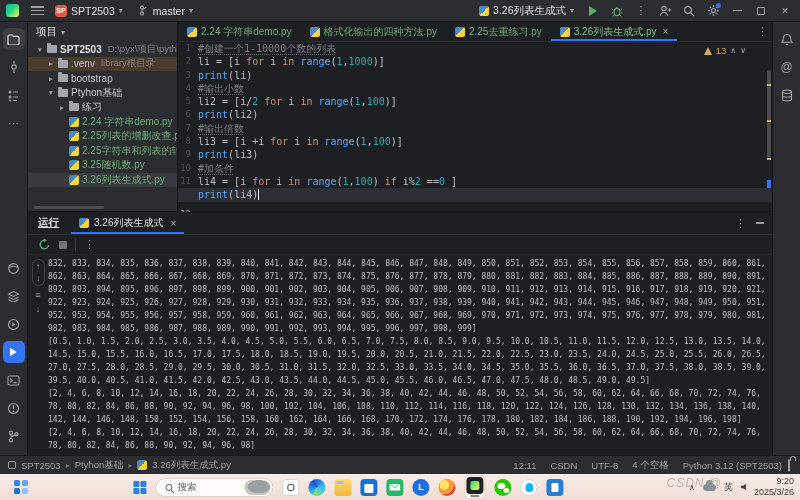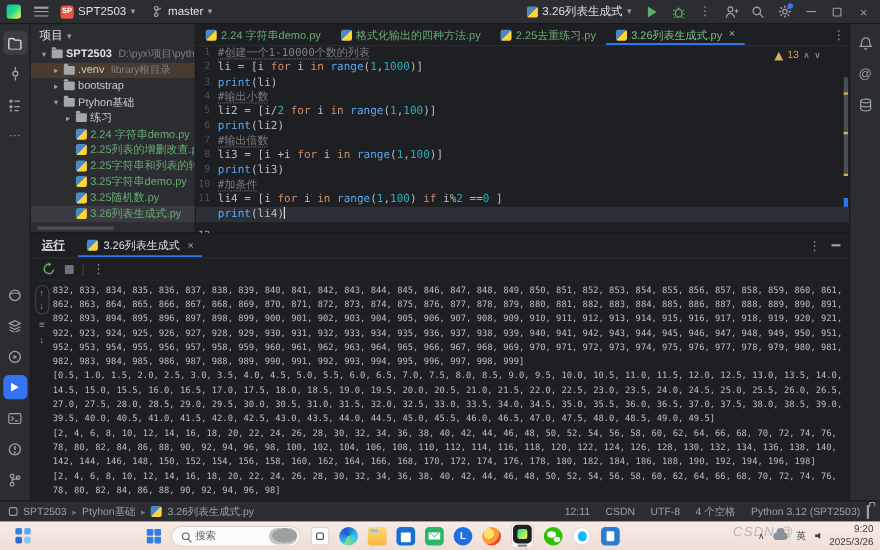--- a/index.html
+++ b/index.html
@@ -376,25 +376,20 @@
             <span class="tree-file-label">2.25列表的增删改查.py</span>
           </div>
           <div class="tree-row" style="padding-left: 30px;">
             <span class="tree-chev"></span>
             <span class="py-ico"></span>
             <span class="tree-file-label">2.25字符串和列表的转换.py</span>
           </div>
           <div class="tree-row" style="padding-left: 30px;">
             <span class="tree-chev"></span>
             <span class="py-ico"></span>
-            <span class="tree-file-label">3.25字符串demo.py</span>
-          </div>
-          <div class="tree-row" style="padding-left: 30px;">
-            <span class="tree-chev"></span>
-            <span class="py-ico"></span>
             <span class="tree-file-label">3.25随机数.py</span>
           </div>
           <div class="tree-row selected" style="padding-left: 30px;">
             <span class="tree-chev"></span>
             <span class="py-ico"></span>
             <span class="tree-file-label">3.26列表生成式.py</span>
           </div>
         </div>
       <div class="pp-hscroll"></div>
     </section>

